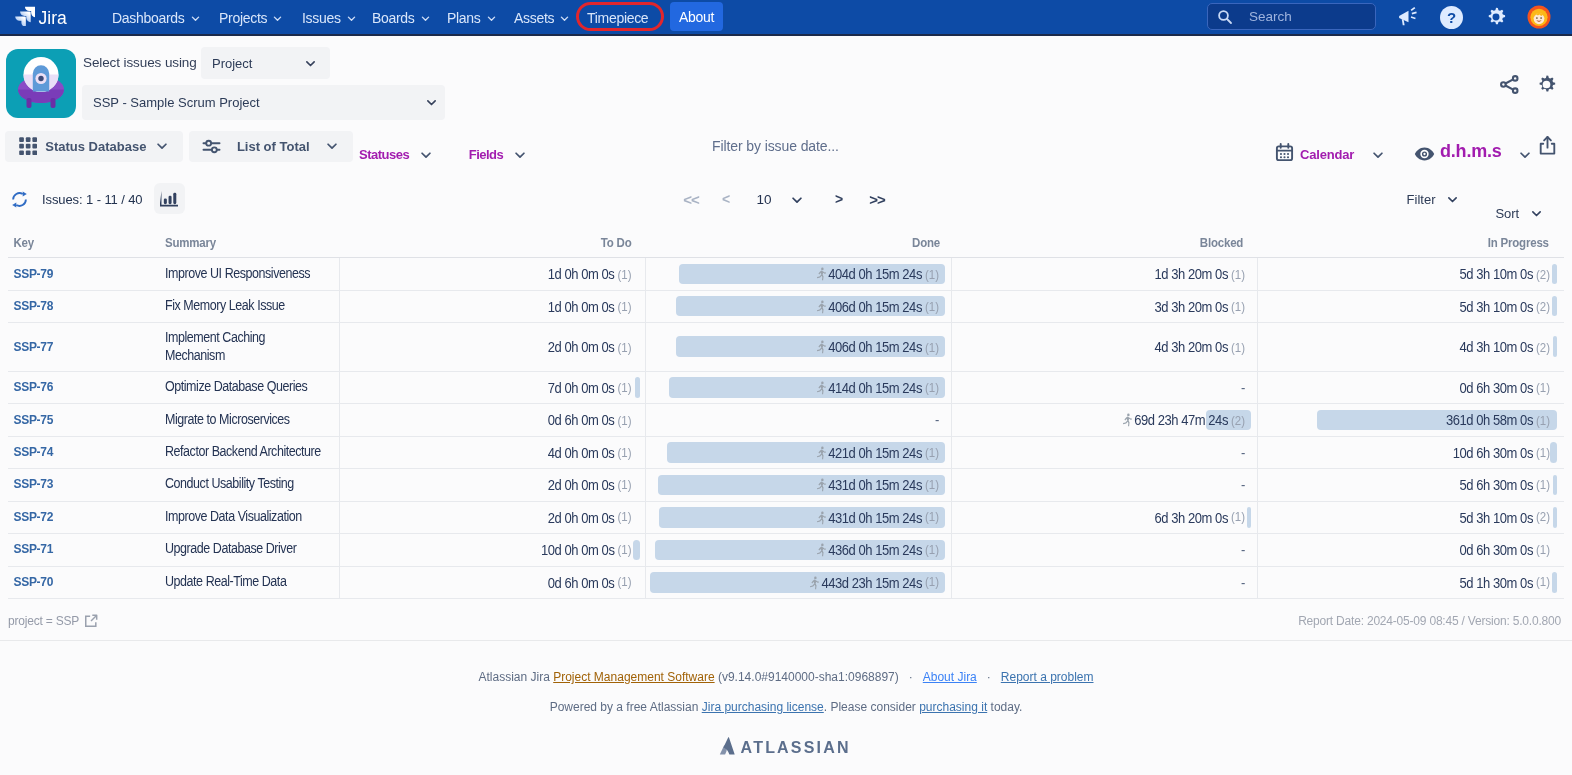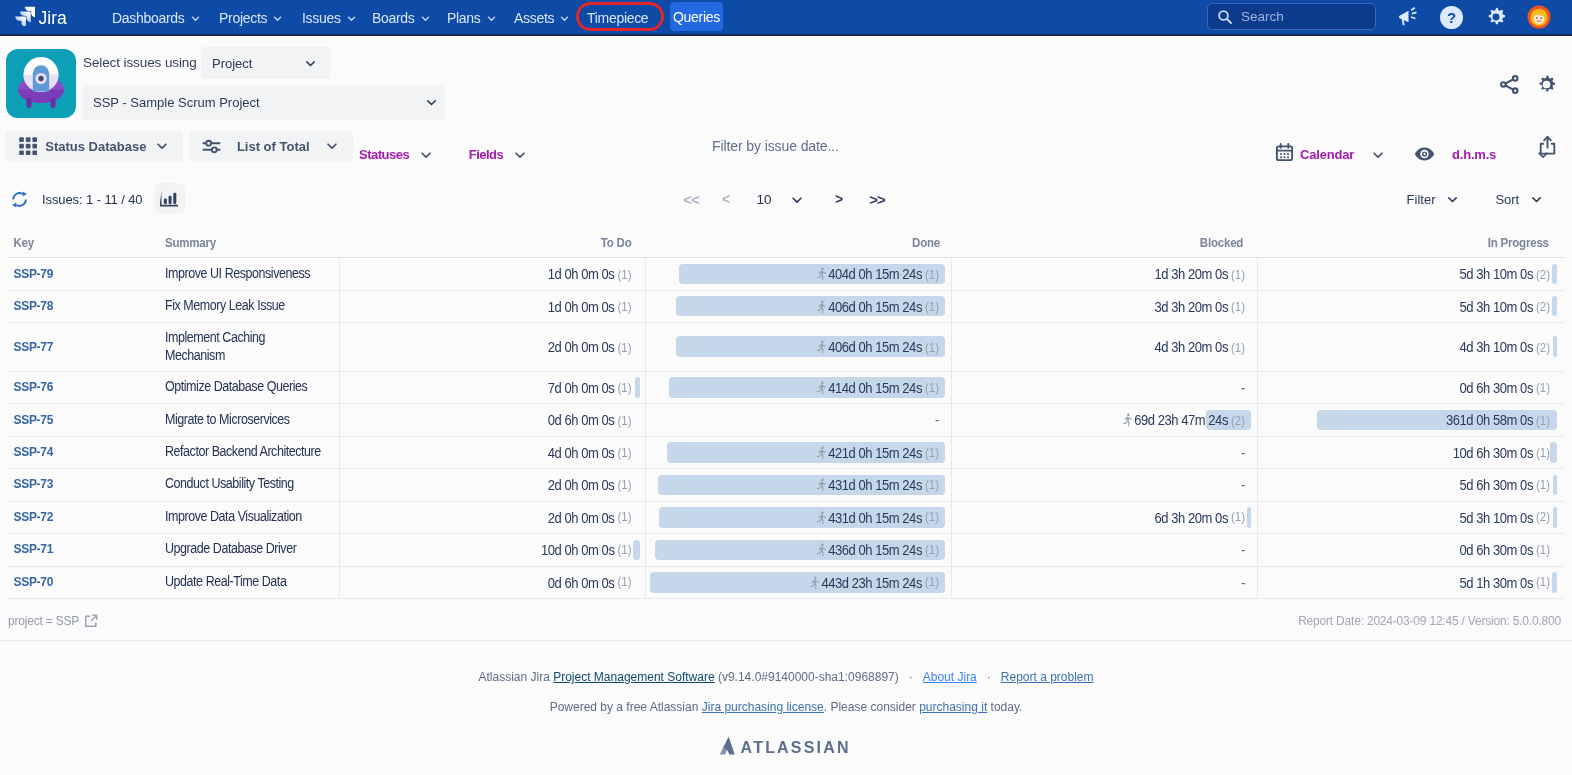--- a/index.html
+++ b/index.html
@@ -49,27 +49,27 @@
       <path d="M3.5 6l4.5 4.5L12.5 6" stroke="#cfdef7" stroke-width="2" fill="none" stroke-linecap="round" stroke-linejoin="round"></path>
     </svg></div>
 <div class="abs navitem" style="left:447px">Plans<svg width="11" height="11" viewBox="0 0 16 16" style="flex:none">
       <path d="M3.5 6l4.5 4.5L12.5 6" stroke="#cfdef7" stroke-width="2" fill="none" stroke-linecap="round" stroke-linejoin="round"></path>
     </svg></div>
 <div class="abs navitem" style="left:514px">Assets<svg width="11" height="11" viewBox="0 0 16 16" style="flex:none">
       <path d="M3.5 6l4.5 4.5L12.5 6" stroke="#cfdef7" stroke-width="2" fill="none" stroke-linecap="round" stroke-linejoin="round"></path>
     </svg></div>
 <div class="abs navitem" style="left:587px">Timepiece</div>
 <div class="abs" style="left:576px;top:2px;width:88px;height:29px;border:3px solid #e2262c;border-radius:15px"></div>
-<div class="abs" style="left:670px;top:2px;width:53px;height:29px;background:#2268e0;border-radius:4px;display:flex;align-items:center;justify-content:center;color:#fff;font-size:14px;letter-spacing:-0.3px;font-weight:500">Queries</div>
+<div class="abs" style="left:670px;top:2px;width:53px;height:29px;background:#2268e0;border-radius:4px;display:flex;align-items:center;justify-content:center;color:#fff;font-size:14px;letter-spacing:-0.3px;font-weight:500">About</div>
 <div class="abs" style="left:1207px;top:3px;width:169px;height:27px;background:#0c3b8c;border:1.5px solid #3a66bd;border-radius:5px;display:flex;align-items:center;padding-left:9px">
 <svg width="16" height="16" viewBox="0 0 16 16">
       <circle cx="6.5" cy="6.5" r="4.4" fill="none" stroke="#c9d9f5" stroke-width="1.8"></circle>
       <path d="M10 10l4 4" stroke="#c9d9f5" stroke-width="1.8" stroke-linecap="round"></path>
     </svg>
-<span style="color:#9fb4de;font-size:13.5px;margin-left:8px">Search</span>
+<span style="color:#9fb4de;font-size:13.5px;margin-left:16px">Search</span>
   </div>
 <div class="abs" style="left:1396px;top:5px"><svg width="25" height="25" viewBox="0 0 24 24">
 <g fill="#deebff">
         <path d="M3 10.5 L12 5.5 L12 16.5 L3 12.5 Z"></path>
         <path d="M5.5 13.5 L7.3 13.9 L8.3 19.5 L6.5 19.5 Z"></path>
 <path d="M14 4.5 L17.5 1.8 L18.6 3 L15 5.7 Z"></path>
         <path d="M15 7.5 L19.5 6.3 L19.9 7.8 L15.4 9 Z"></path>
         <path d="M14.6 10.8 L18.9 12.2 L18.4 13.7 L14.2 12.3 Z"></path>
       </g>
     </svg></div>
@@ -169,21 +169,21 @@
         <circle cx="10" cy="15" r="1.1"></circle>
         <circle cx="13.7" cy="15" r="1.1"></circle>
       </g>
     </svg>
     <span>Calendar</span>
     <span style="width:5px"></span>
     <svg width="14" height="14" viewBox="0 0 16 16" style="flex:none">
       <path d="M3.5 6l4.5 4.5L12.5 6" stroke="#44546F" stroke-width="2" fill="none" stroke-linecap="round" stroke-linejoin="round"></path>
     </svg>
   </div>
-<div class="abs ctrl" style="left:1414px;top:130.7px;height:31px;gap:17px;font-size:13px;letter-spacing:-0.2px">
+<div class="abs ctrl" style="left:1414px;top:130.7px;height:31px;gap:5px;font-size:18px;letter-spacing:-0.2px">
     <svg width="21" height="16" viewBox="0 0 26 18" style="flex:none">
       <path d="M13 1 C19 1 23.5 5.5 25 9 C23.5 12.5 19 17 13 17 C7 17 2.5 12.5 1 9 C2.5 5.5 7 1 13 1 Z" fill="#44546F"></path>
       <circle cx="13" cy="9" r="5.2" fill="#fff"></circle>
       <circle cx="13" cy="9" r="3.2" fill="#44546F"></circle>
       <circle cx="13" cy="9" r="1.4" fill="#fff"></circle>
     </svg>
     <span>d.h.m.s</span>
     <span style="width:6px"></span>
     <svg width="14" height="14" viewBox="0 0 16 16" style="flex:none">
       <path d="M3.5 6l4.5 4.5L12.5 6" stroke="#44546F" stroke-width="2" fill="none" stroke-linecap="round" stroke-linejoin="round"></path>
@@ -219,21 +219,21 @@
 <div class="abs" style="left:716px;top:183px;width:20px;height:32px;display:flex;align-items:center;justify-content:center;color:#a9b3c4;font-size:14px;font-weight:700">&lt;</div>
 <div class="abs" style="left:750px;top:183px;width:28px;height:32px;display:flex;align-items:center;justify-content:center;color:#23314e;font-size:13.5px">10</div>
 <div class="abs" style="left:790px;top:193px"><svg width="14" height="14" viewBox="0 0 16 16" style="flex:none">
       <path d="M3.5 6l4.5 4.5L12.5 6" stroke="#32415f" stroke-width="2" fill="none" stroke-linecap="round" stroke-linejoin="round"></path>
     </svg></div>
 <div class="abs" style="left:831px;top:183px;width:16px;height:32px;display:flex;align-items:center;justify-content:center;color:#32415f;font-size:14px;font-weight:700">&gt;</div>
 <div class="abs" style="left:866px;top:183px;width:22px;height:32px;display:flex;align-items:center;justify-content:center;color:#32415f;font-size:15px;font-weight:700;letter-spacing:-1px">&gt;&gt;</div>
 <div class="abs" style="left:1406.6px;top:183px;height:32px;display:flex;align-items:center;gap:11px;font-size:13px;color:#2c3a55">Filter<svg width="13" height="13" viewBox="0 0 16 16" style="flex:none">
       <path d="M3.5 6l4.5 4.5L12.5 6" stroke="#32415f" stroke-width="2" fill="none" stroke-linecap="round" stroke-linejoin="round"></path>
     </svg></div>
-<div class="abs" style="left:1495.4px;top:183px;height:32px;display:flex;align-items:center;gap:11px;font-size:13px;color:#2c3a55">Sort<svg width="13" height="13" viewBox="0 0 16 16" style="flex:none">
+<div class="abs" style="left:1495.4px;top:197px;height:32px;display:flex;align-items:center;gap:11px;font-size:13px;color:#2c3a55">Sort<svg width="13" height="13" viewBox="0 0 16 16" style="flex:none">
       <path d="M3.5 6l4.5 4.5L12.5 6" stroke="#32415f" stroke-width="2" fill="none" stroke-linecap="round" stroke-linejoin="round"></path>
     </svg></div>
 <div class="abs hdr" style="left:13.5px;top:228px;height:30px;display:flex;align-items:center">Key</div>
 <div class="abs hdr" style="left:165px;top:228px;height:30px;display:flex;align-items:center">Summary</div>
 <div class="abs hdr" style="right:940.5px;top:228px;height:30px;display:flex;align-items:center">To Do</div>
 <div class="abs hdr" style="right:632px;top:228px;height:30px;display:flex;align-items:center">Done</div>
 <div class="abs hdr" style="right:328.79999999999995px;top:228px;height:30px;display:flex;align-items:center">Blocked</div>
 <div class="abs hdr" style="right:23.200000000000045px;top:228px;height:30px;display:flex;align-items:center">In Progress</div>
 <div class="abs rline" style="top:256.5px;height:1.5px;background:#dfe1e6"></div>
 <div class="abs rline" style="top:289.5px"></div>
@@ -508,20 +508,20 @@
     <span class="d">5d 1h 30m 0s</span>
     <span class="n">(1)</span>
   </div>
 <div class="abs" style="left:8px;top:613px;height:16px;display:flex;align-items:center;font-size:12px;letter-spacing:-0.2px;color:#949aa8">project = SSP<svg width="14" height="14" viewBox="0 0 16 16" style="margin-left:5px">
       <g stroke="#9aa1ae" stroke-width="1.7" fill="none">
         <path d="M13.5 9.5V14H2V2.5h5"></path>
         <path d="M9.5 1.5H14.5V6.5" stroke-linejoin="round"></path>
         <path d="M14 2L8 8"></path>
       </g>
     </svg></div>
-<div class="abs" style="right:11px;top:613px;height:16px;display:flex;align-items:center;font-size:12px;letter-spacing:-0.2px;color:#a2a7b2">Report Date: 2024-03-09 12:45 / Version: 5.0.0.800</div>
+<div class="abs" style="right:11px;top:613px;height:16px;display:flex;align-items:center;font-size:12px;letter-spacing:-0.2px;color:#a2a7b2">Report Date: 2024-05-09 08:45 / Version: 5.0.0.800</div>
 <div class="abs" style="left:0;top:640px;width:1572px;height:1px;background:#e8e9eb"></div>
-<div class="abs" style="left:0;top:670px;width:1572px;text-align:center;font-size:12px;color:#5e6c84">Atlassian Jira <a style="color:#0c4a6e">Project Management Software</a> (v9.14.0#9140000-sha1:0968897)&nbsp;&nbsp;&nbsp;·&nbsp;&nbsp;&nbsp;<a style="color:#3b82f6">About Jira</a>&nbsp;&nbsp;&nbsp;·&nbsp;&nbsp;&nbsp;<a style="color:#3b73af">Report a problem</a></div>
+<div class="abs" style="left:0;top:670px;width:1572px;text-align:center;font-size:12px;color:#5e6c84">Atlassian Jira <a style="color:#a16207">Project Management Software</a> (v9.14.0#9140000-sha1:0968897)&nbsp;&nbsp;&nbsp;·&nbsp;&nbsp;&nbsp;<a style="color:#3b82f6">About Jira</a>&nbsp;&nbsp;&nbsp;·&nbsp;&nbsp;&nbsp;<a style="color:#3b73af">Report a problem</a></div>
 <div class="abs" style="left:0;top:700px;width:1572px;text-align:center;font-size:12px;color:#5e6c84">Powered by a free Atlassian <a style="color:#3b73af">Jira purchasing license</a>. Please consider <a style="color:#3b73af">purchasing it</a> today.</div>
 <div class="abs" style="left:719px;top:736px"><svg width="132" height="20" viewBox="0 0 132 20">
 <path d="M6.2 10.1 C7.6 11.5 8.3 13.5 7.4 15.5 L6.1 18.6 L0.8 18.6 L5.2 9.3 C5.5 9.5 5.9 9.8 6.2 10.1 Z" fill="#8492ab"></path>
 <path d="M9.3 1.2 L4.4 11.5 C6.5 12.3 8.3 13.9 9.3 16.1 L10.4 18.6 L15.7 18.6 L9.9 1.2 Z" fill="#5b6e8c"></path>
 <text x="21.6" y="16.6" font-family="Liberation Sans,sans-serif" font-size="16" font-weight="700" letter-spacing="2.2" fill="#5b6e8c">ATLASSIAN</text>
     </svg></div>
 </body></html>

